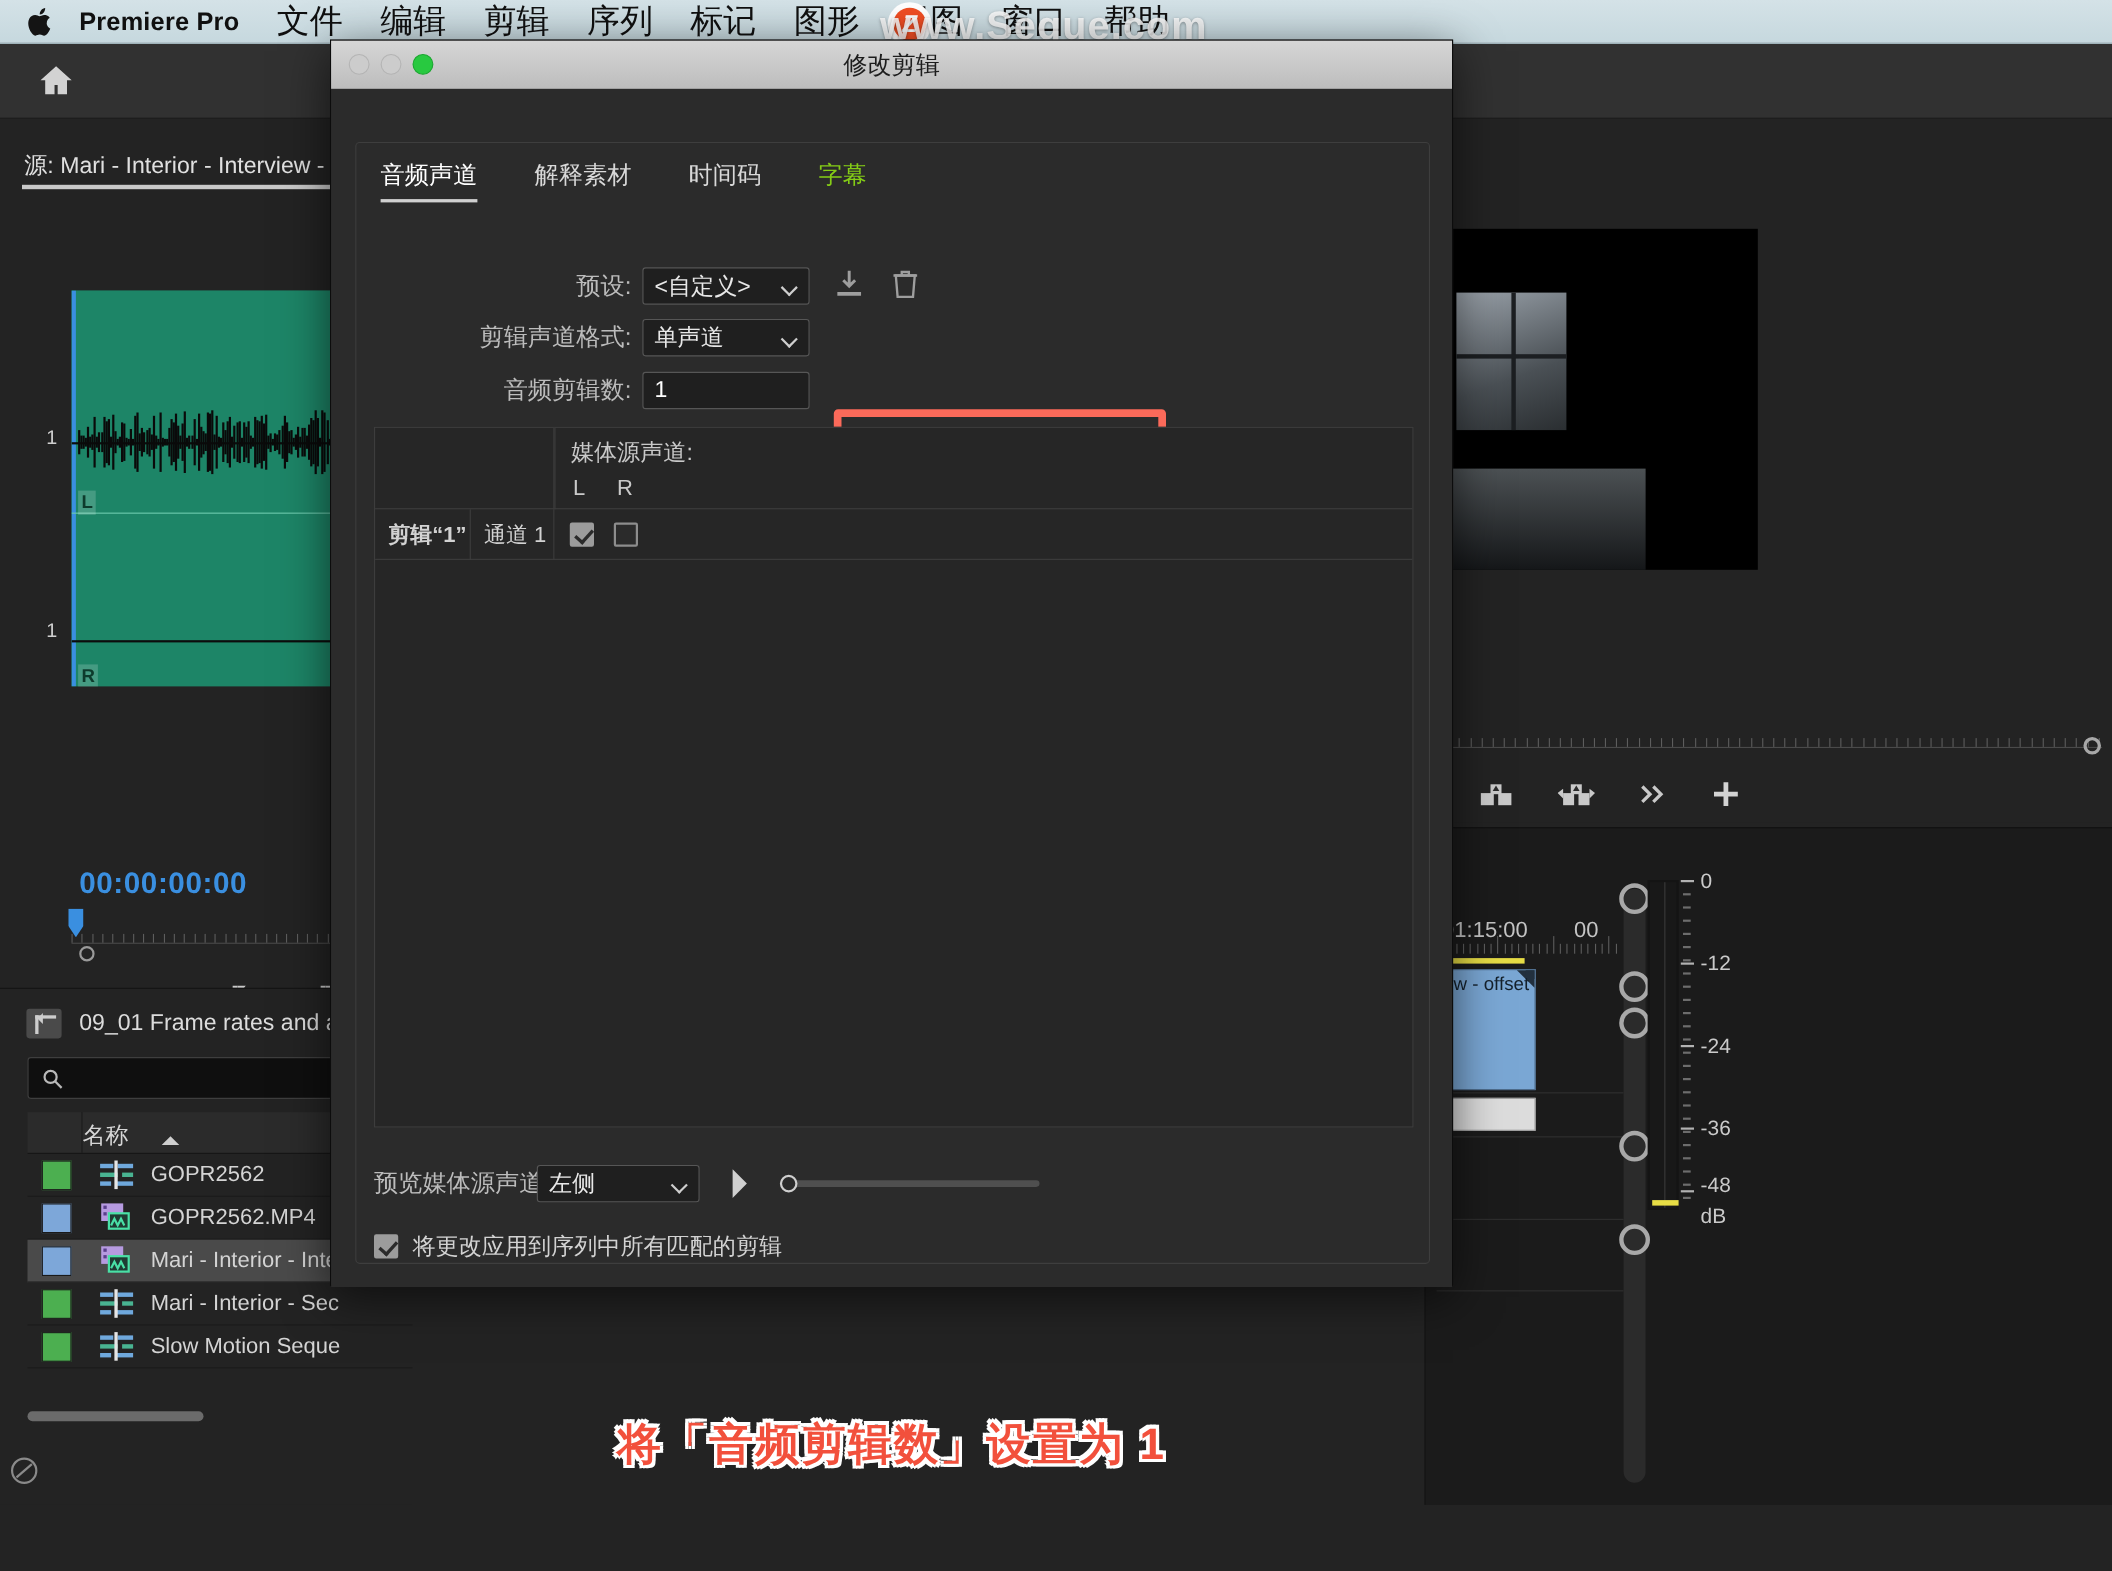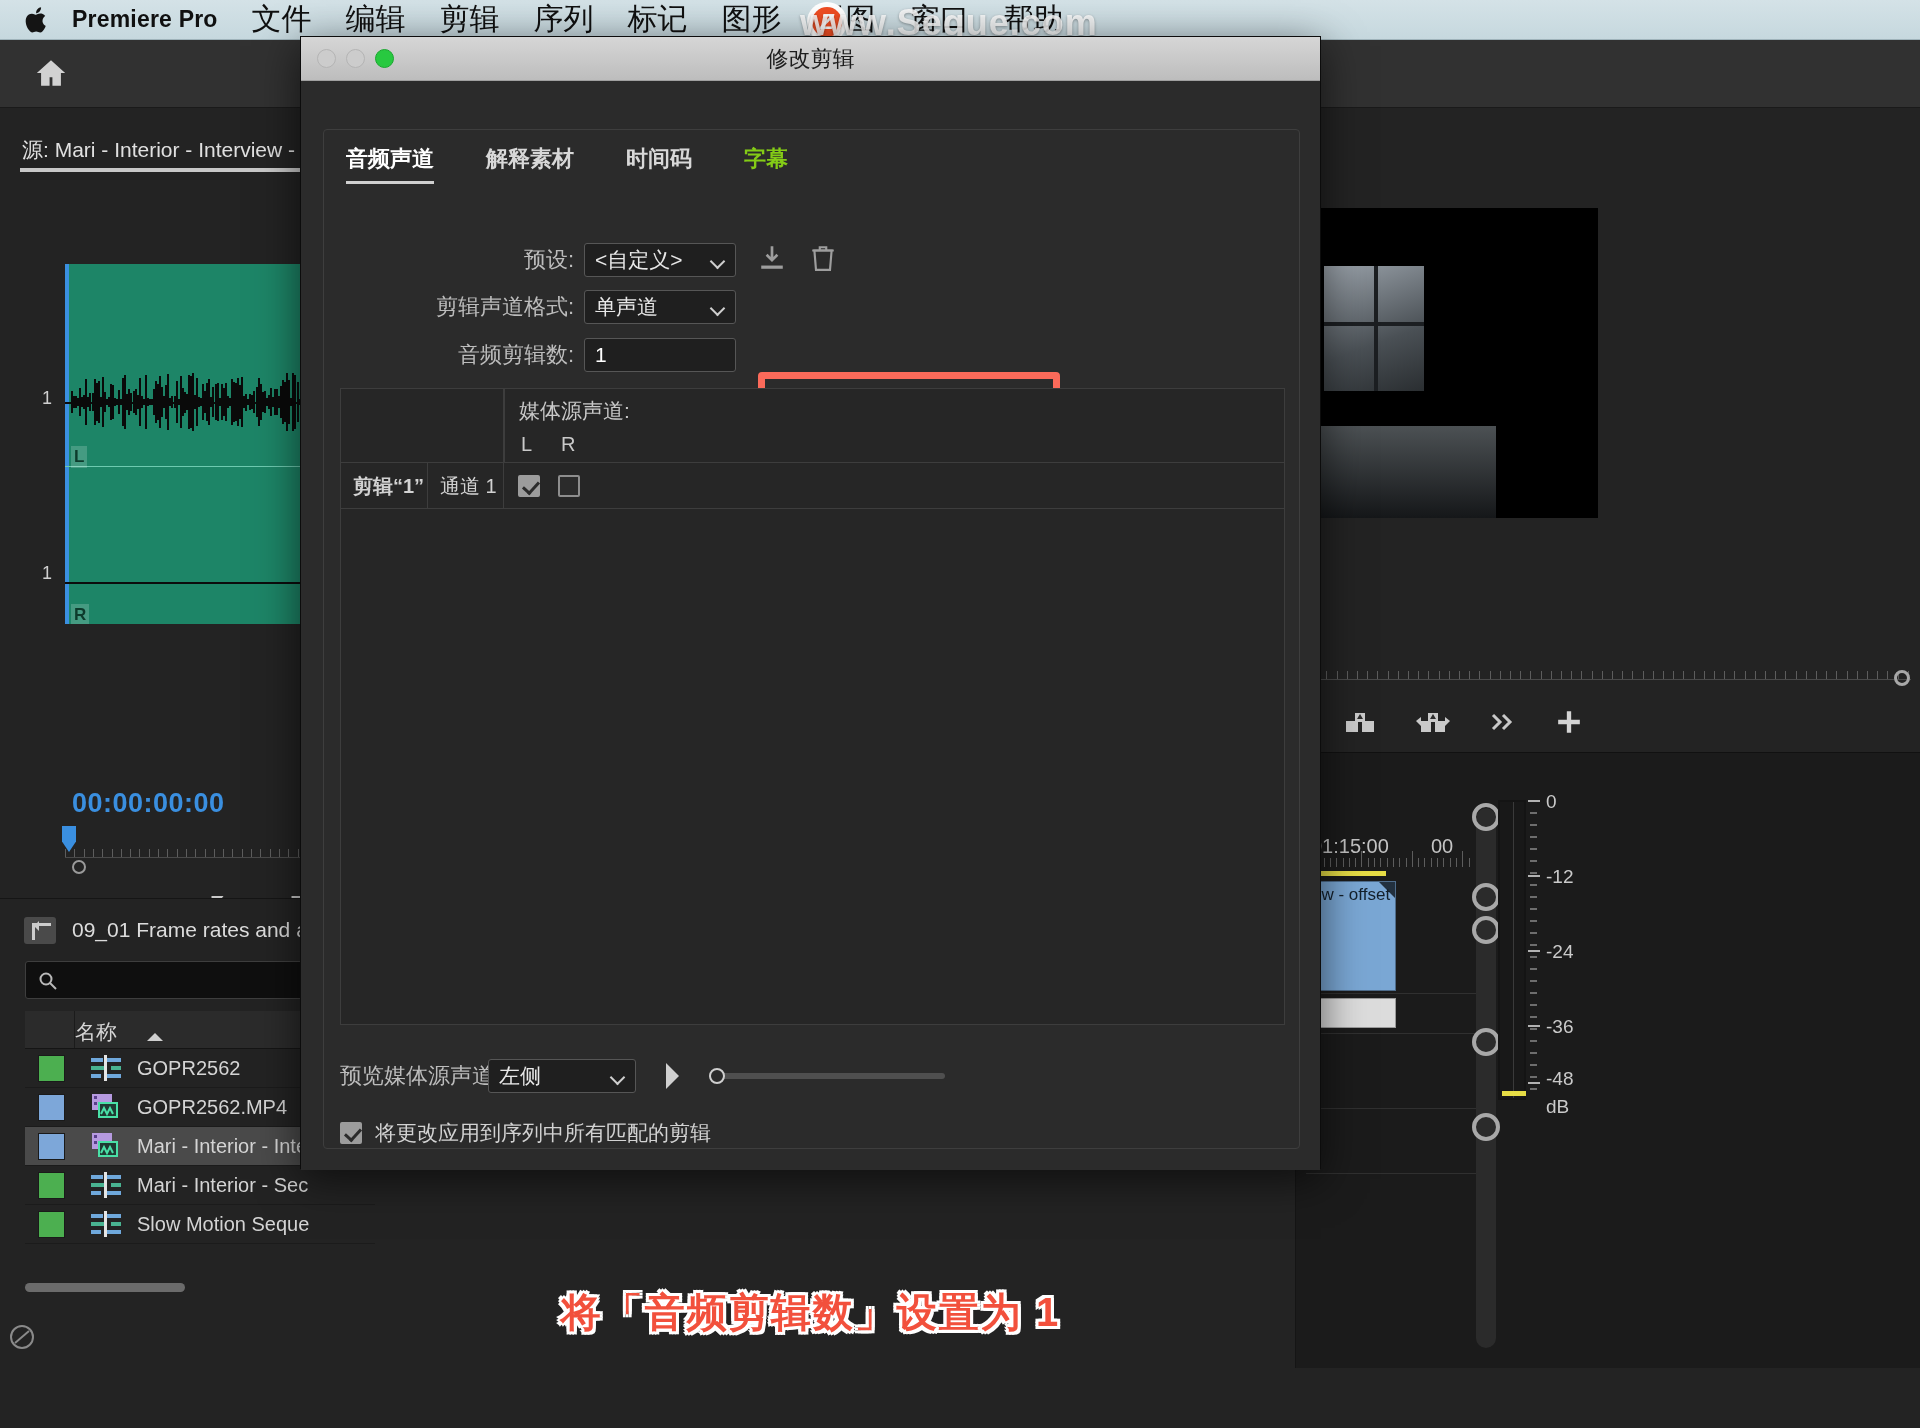--- a/index.html
+++ b/index.html
@@ -264,21 +264,21 @@
   .dlg-title {
     position: absolute; left: 0; top: 0; width: 100%; height: 44px;
     display: flex; align-items: center; justify-content: center;
     font-size: 22px; color: #1d1d1d; pointer-events: none;
   }
   .dlg-body { position: absolute; left: 0; top: 44px; width: 100%; height: 1089px; background: #2b2b2b; }
   .dlg-inner {
     position: absolute; left: 22px; top: 48px; width: 977px; height: 1020px;
     border: 1px solid #3e3e3e; border-radius: 4px; background: #2b2b2b;
   }
-  .tabs { position: absolute; left: 22px; top: 14px; display: flex; gap: 0; font-weight: bold; }
+  .tabs { position: absolute; left: 22px; top: 14px; display: flex; gap: 0; }
   .tab {
     font-size: 22px; color: #d8d8d8; padding: 0 0 10px 0; margin-right: 52px;
     position: relative; white-space: nowrap;
   }
   .tab.active { color: #ffffff; }
   .tab.active:after {
     content: ""; position: absolute; left: 0; bottom: 0; width: 100%; height: 3px; background: #d0d0d0;
   }
   .tab.disabled { color: #84cc16; }
 

